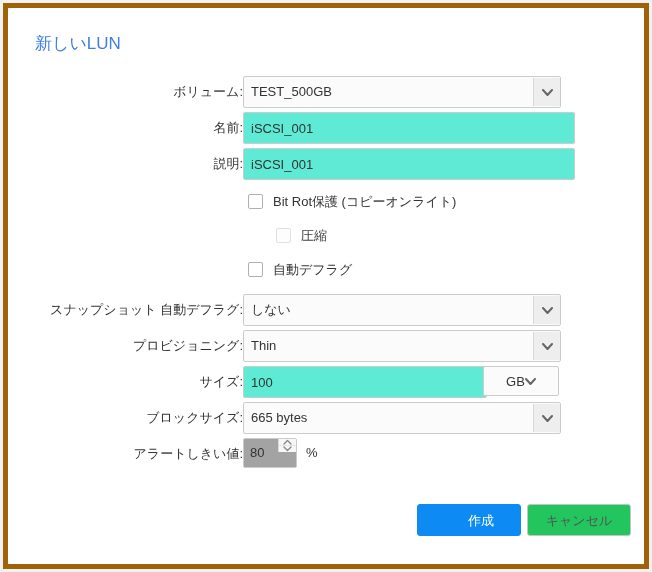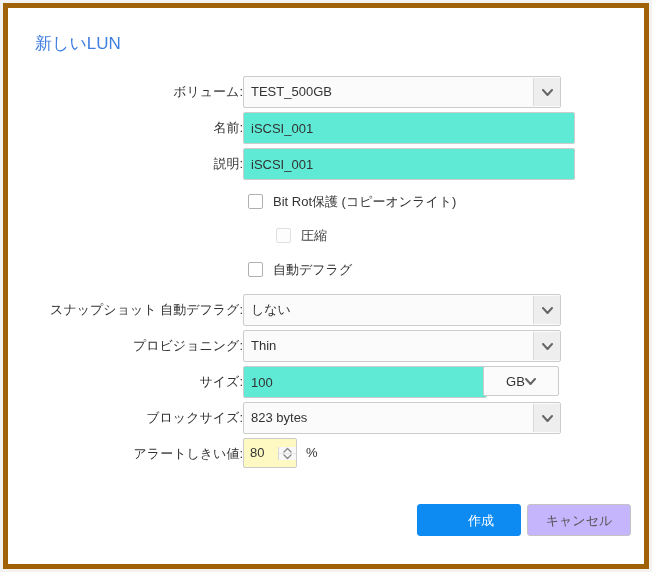--- a/index.html
+++ b/index.html
@@ -182,24 +182,24 @@
     align-items: center;
     box-sizing: border-box;
     justify-content: center;
   }
 
   
   .spinner {
     width: 54px;
     height: 30px;
     border: 1px solid #cccccc;
-    background: #fef9c3;
+    background: #a3a3a3;
     border-radius: 2px;
     display: flex;
-    align-items: center;
+    align-items: flex-start;
     box-sizing: border-box;
   }
   .spinner .spin-value {
     flex: 1 1 auto;
     padding: 0 6px;
     font-size: 13px;
     color: #333333;
     line-height: 28px;
   }
   .spinner .spin-btns {
@@ -252,21 +252,21 @@
     left: 409px;
     width: 104px;
     background: #0d8bf2;
     color: #ffffff;
     border: 1px solid #0d8bf2;
     padding-left: 24px;
   }
   .btn-secondary {
     left: 519px;
     width: 104px;
-    background: #c4b5fd;
+    background: #22c55e;
     color: #555555;
     border: 1px solid #c4c4c4;
   }
 </style>
 </head>
 <body>
 
 <div class="page">
   <div class="panel">
 
@@ -363,21 +363,21 @@
                 <path d="M1 1 L5.5 6 L10 1" fill="none" stroke="#666666" stroke-width="2" stroke-linecap="round" stroke-linejoin="round"></path>
               </svg>
           </span>
         </div>
       </div>
 
       <div class="row">
         <div class="row-label">ブロックサイズ:</div>
         <div class="ctrl">
           <div class="select">
-            <span class="sel-value">823 bytes</span>
+            <span class="sel-value">665 bytes</span>
             <span class="sel-arrow">
               <svg width="11" height="7" viewBox="0 0 11 7">
                   <path d="M1 1 L5.5 6 L10 1" fill="none" stroke="#666666" stroke-width="2" stroke-linecap="round" stroke-linejoin="round"></path>
                 </svg>
             </span>
           </div>
         </div>
       </div>
 
       <div class="row">

